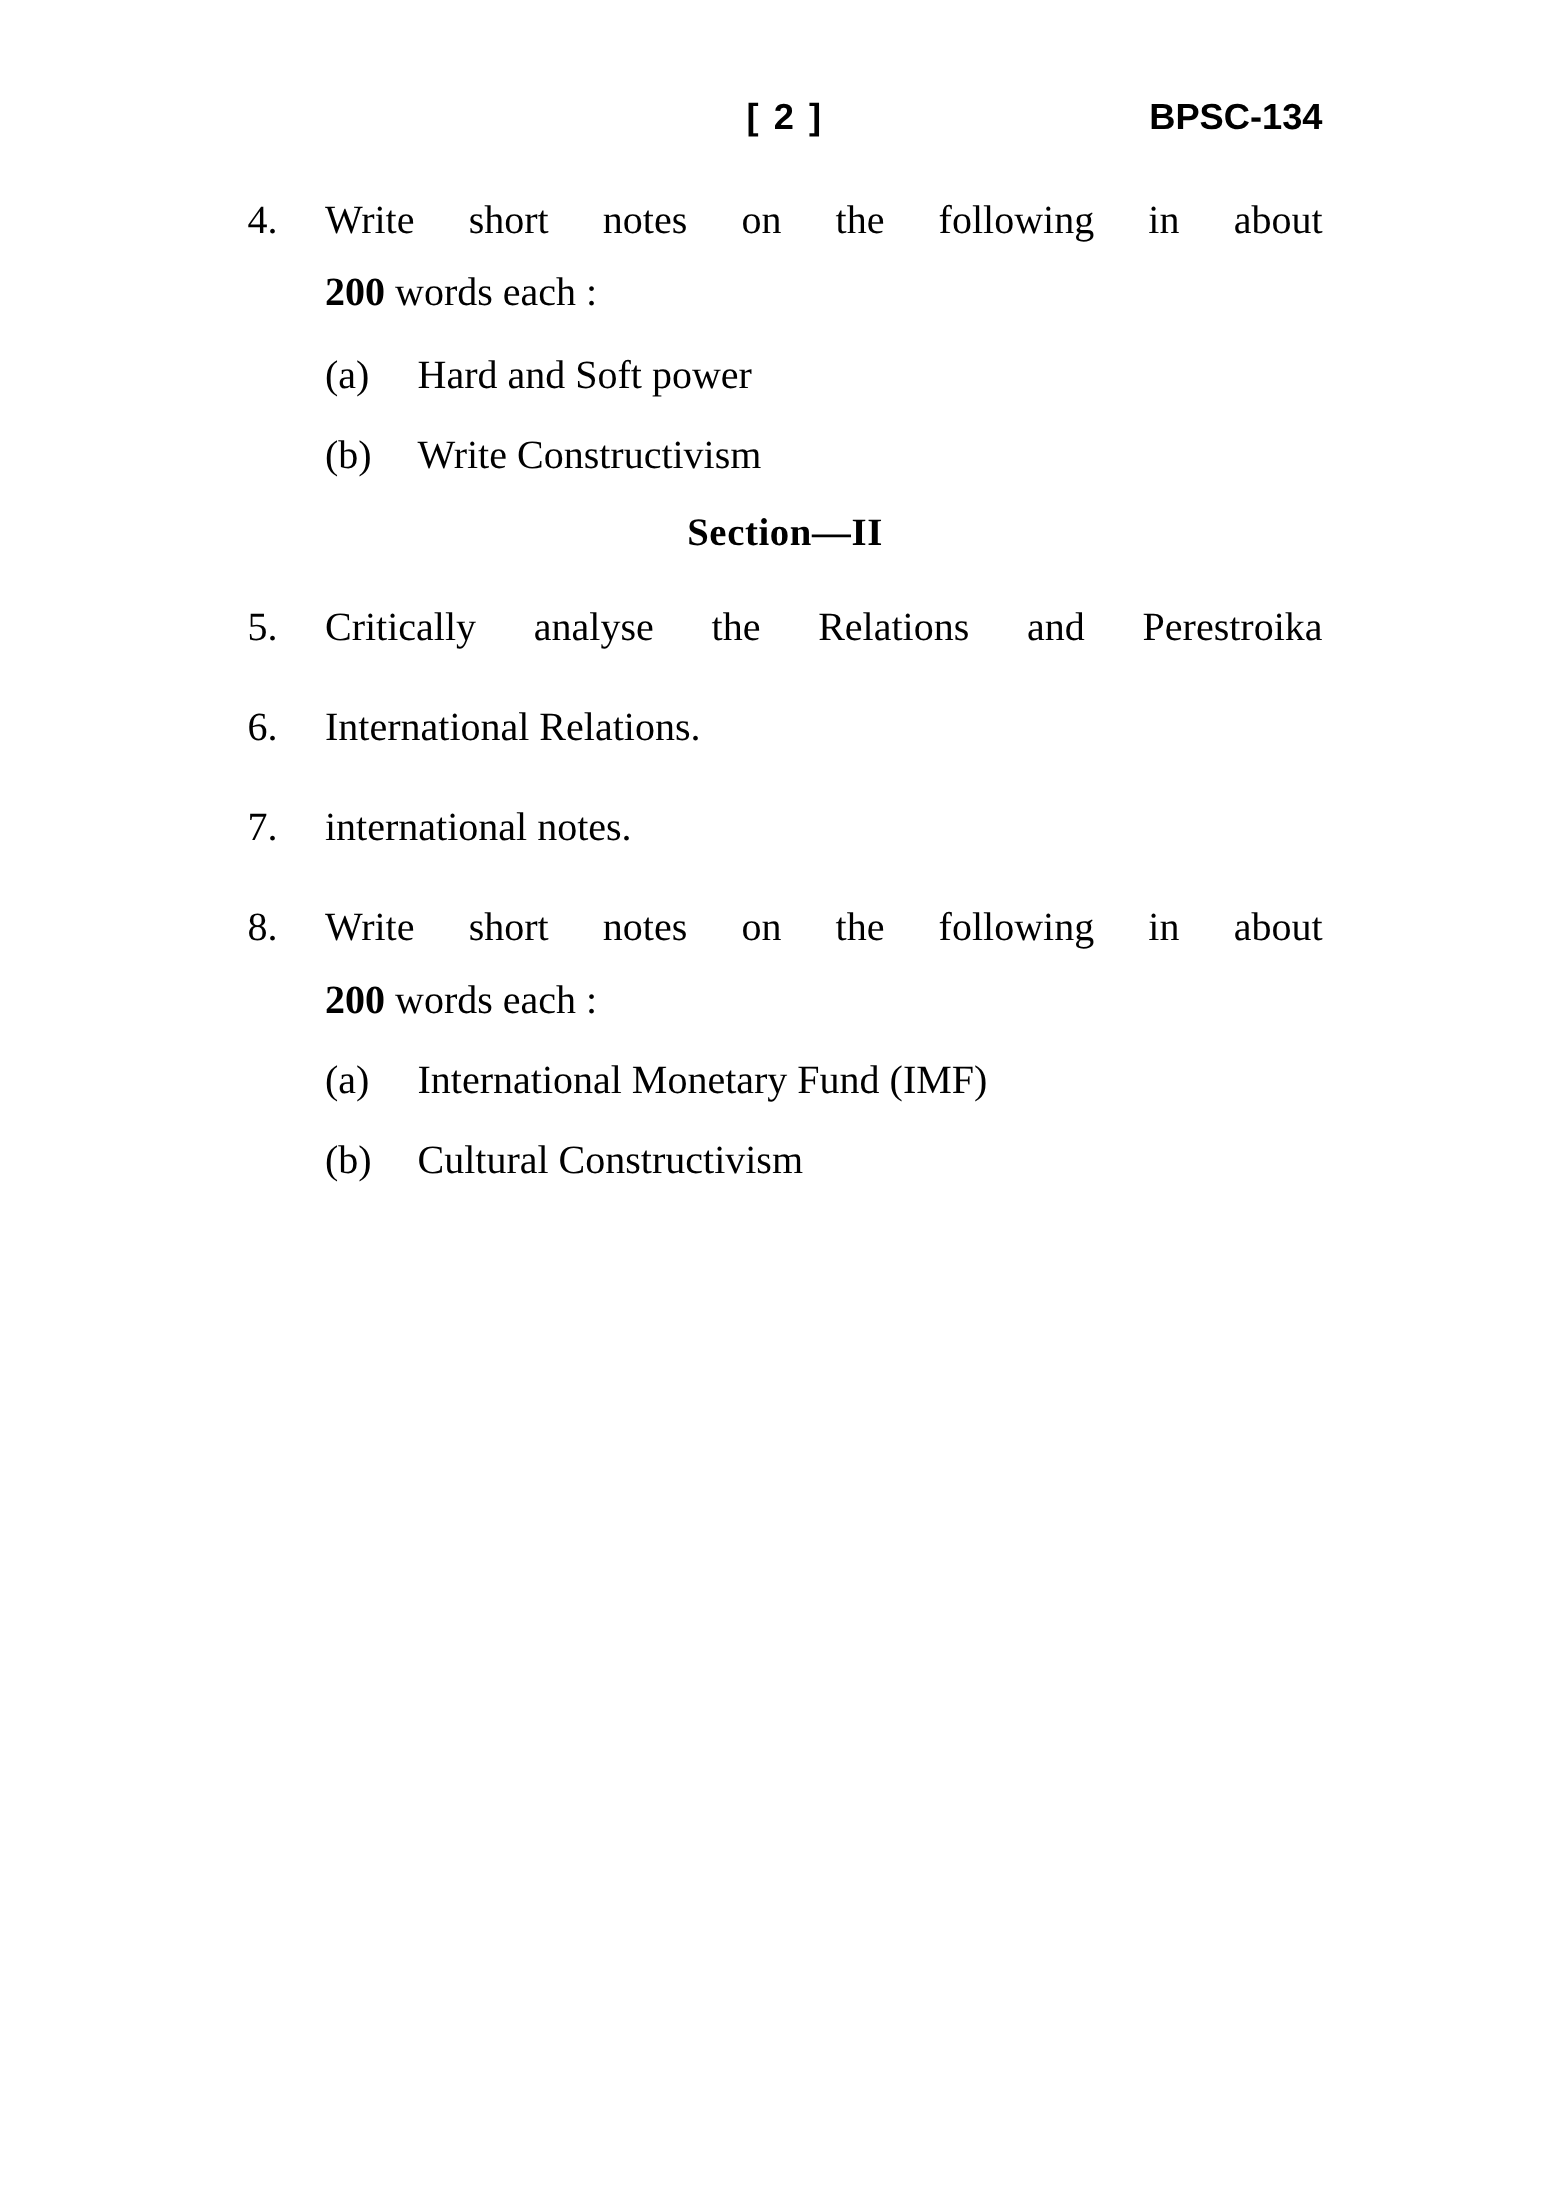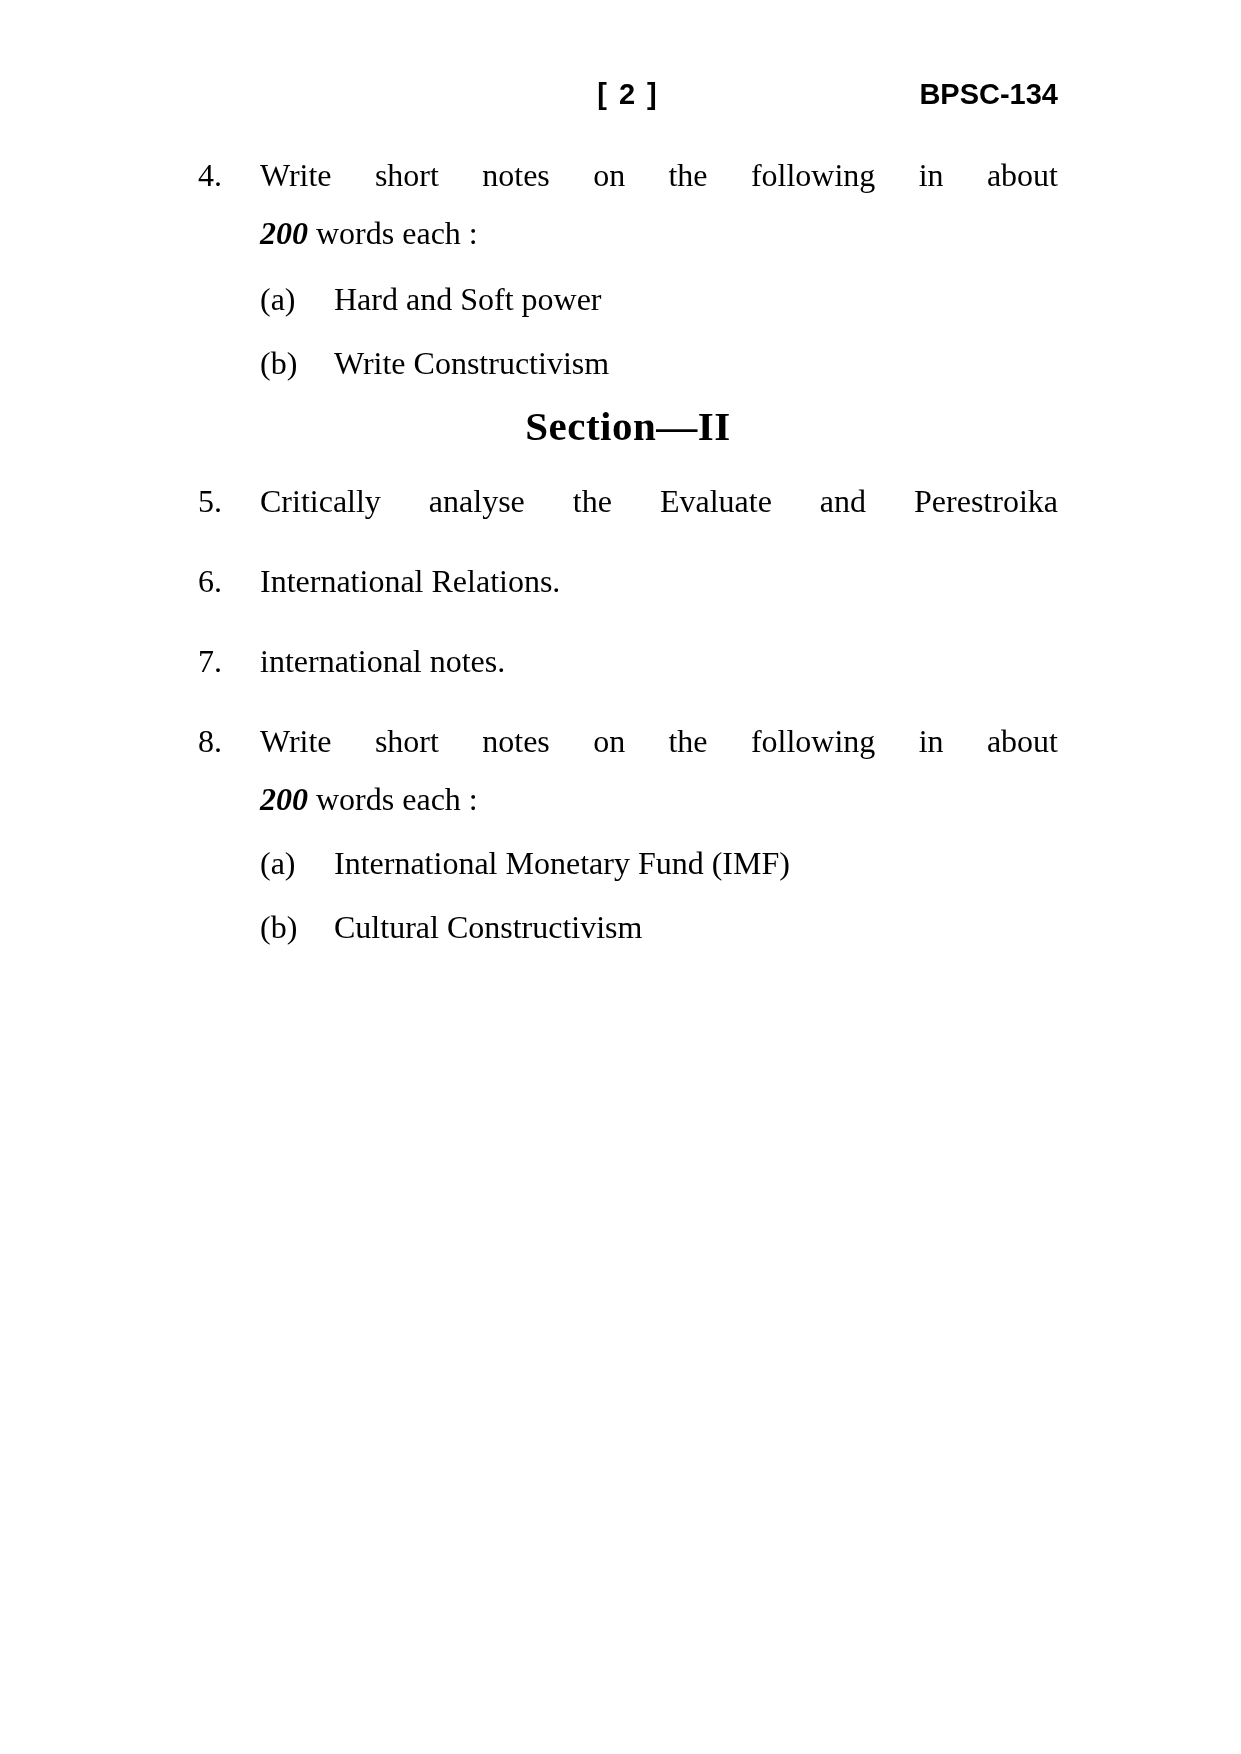--- a/index.html
+++ b/index.html
@@ -48,37 +48,37 @@
   .q-mt-big  { margin-top: 36px; }
   .q-mt-med  { margin-top: 24px; }
   .q-mt-std  { margin-top: 22px; }
   .q-num { text-align: left; }
   .q-body { }
   .q-line { }
   .q-line.j {
     text-align: justify;
     text-align-last: justify;
   }
-  .q-line b, .bold { font-weight: 700; font-style: italic; }
+  .q-line b, .bold { font-weight: 700; }
   .sub-item {
     display: grid;
     grid-template-columns: 74px 1fr;
     margin-left: 62px;
     font-size: 32px;
     line-height: 58px;
   }
   .sub-mt-a { margin-top: 8px; }
   .sub-mt-b { margin-top: 6px; }
   .section-heading {
     margin-top: 12px;
     height: 44px;
     line-height: 44px;
     text-align: center;
     font-weight: 700;
-    font-size: 41px;
+    font-size: 31px;
     letter-spacing: 0.5px;
   }
 </style>
 </head>
 <body>
 
 <div class="page">
   <div class="content">
 
     <div class="doc-header">
@@ -102,21 +102,21 @@
     <div class="sub-item sub-mt-b">
       <div>(b)</div>
       <div>Write Constructivism</div>
     </div>
 
     <div class="section-heading">Section—II</div>
 
     <div class="question q-mt-med">
       <div class="q-num">5.</div>
       <div class="q-body">
-        <div class="q-line j">Critically analyse the Evaluate and Perestroika</div>
+        <div class="q-line j">Critically analyse the Relations and Perestroika</div>
       </div>
     </div>
 
     <div class="question q-mt-std">
       <div class="q-num">6.</div>
       <div class="q-body">
         <div class="q-line">International Relations.</div>
       </div>
     </div>
 

